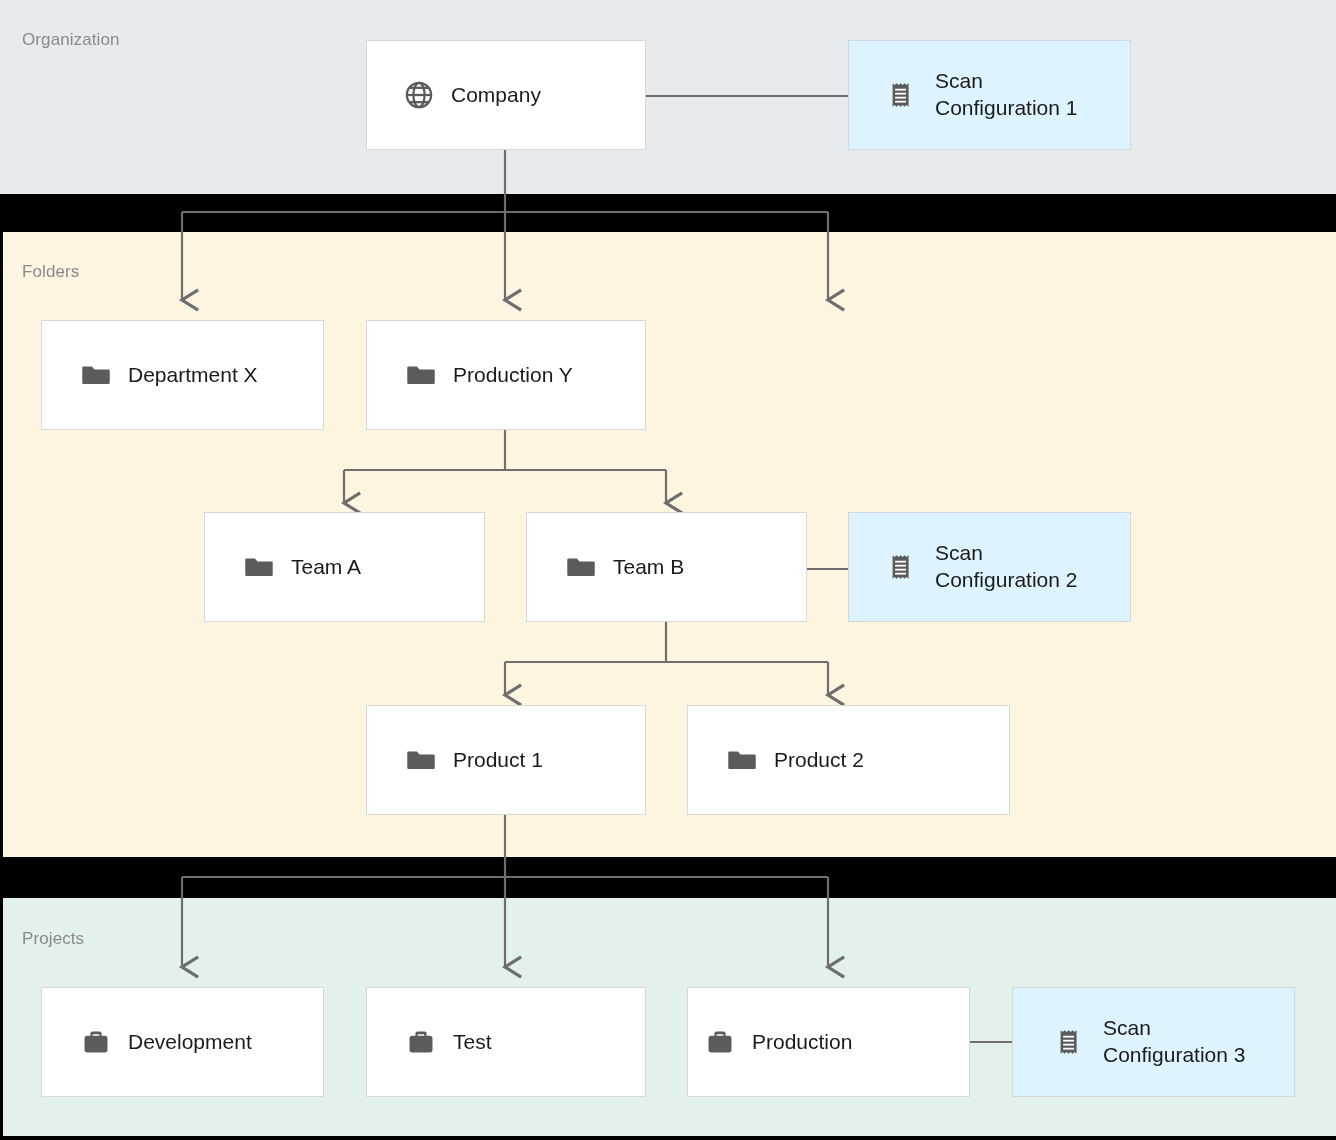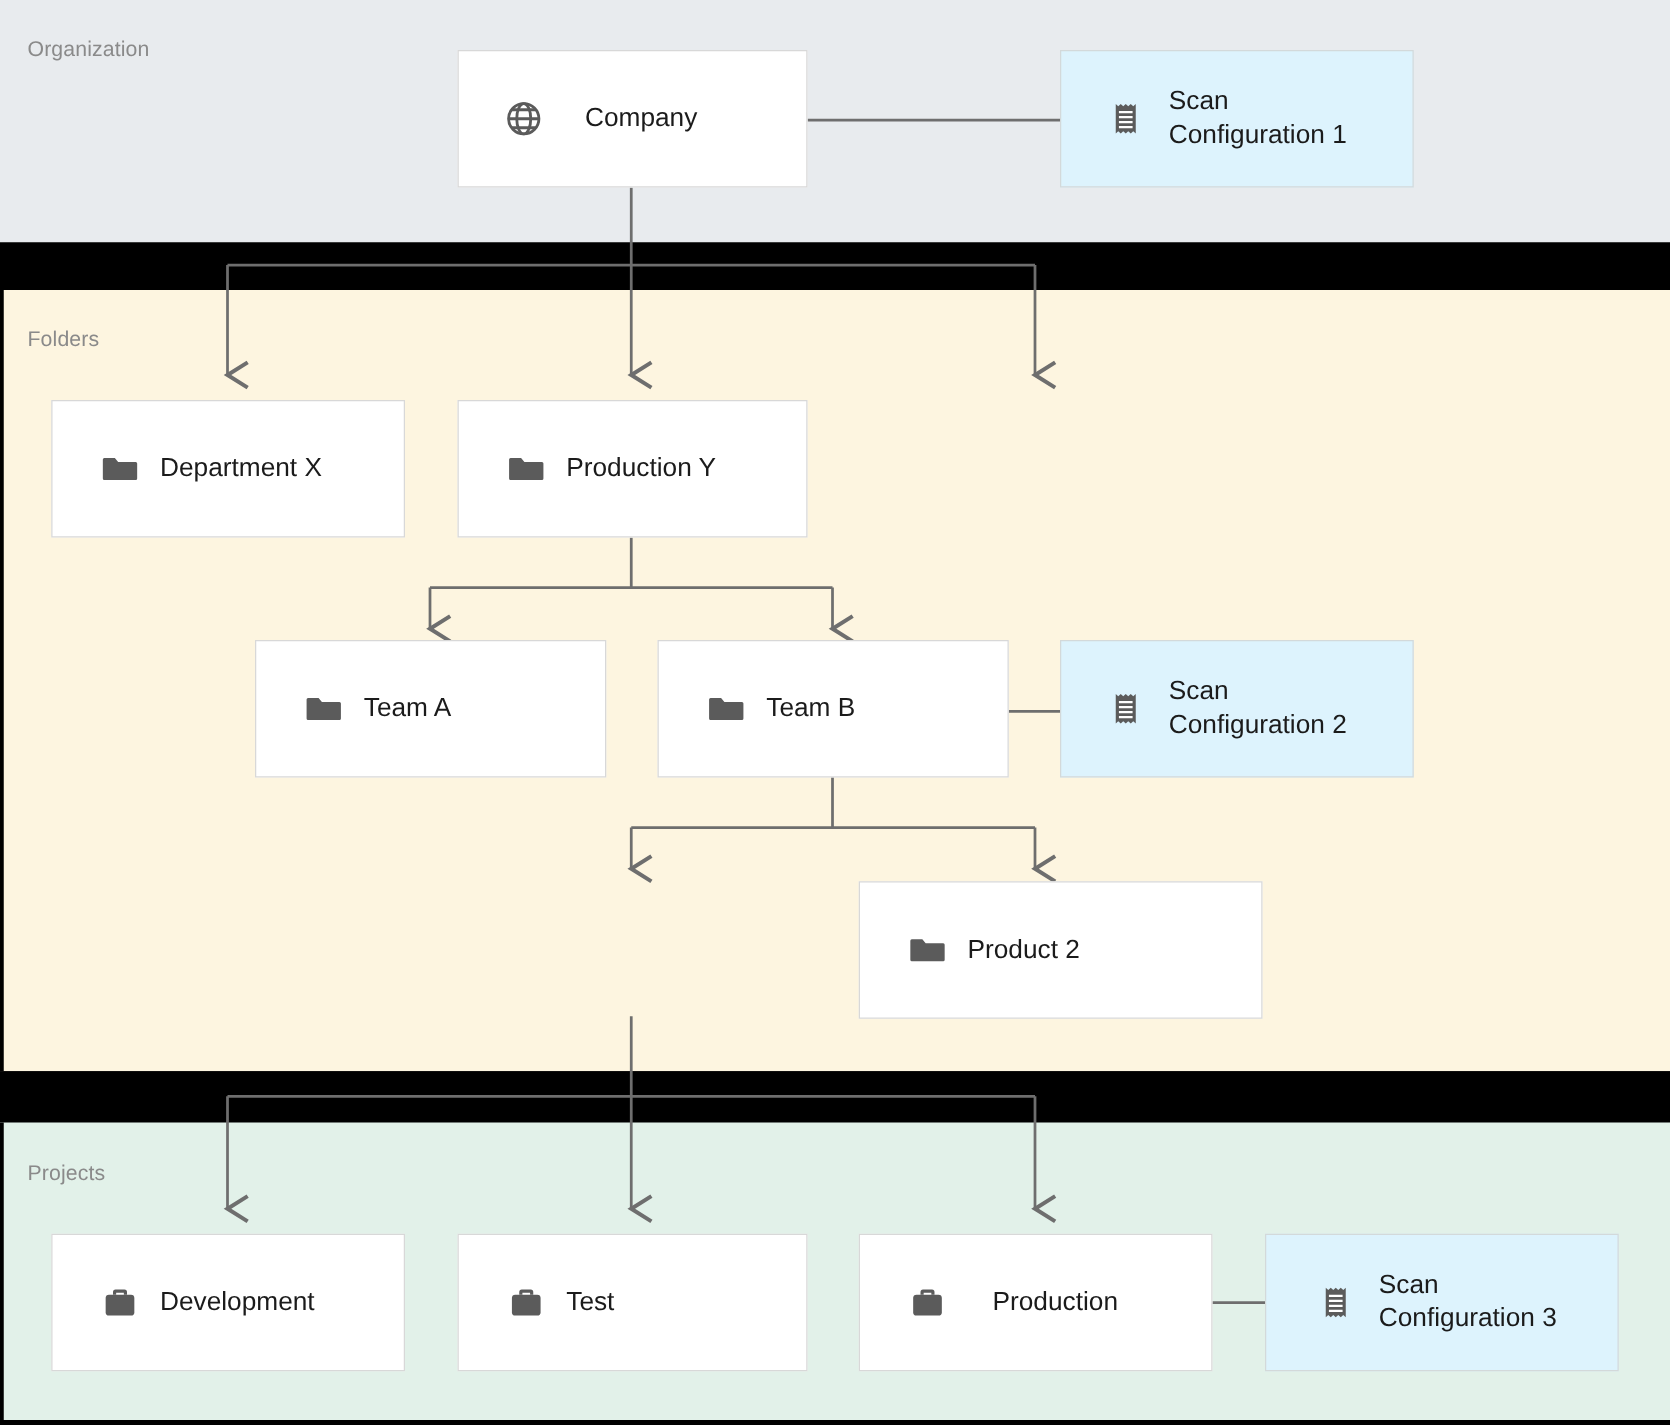--- a/index.html
+++ b/index.html
@@ -67,31 +67,31 @@
     margin-right: 16px;
   }
   .node .lbl {
     font-size: 21px;
     line-height: 1.30;
     color: #1b1b1b;
     white-space: pre-line;
   }
   .node.scan .lbl { line-height: 1.28; }
 
-  .pad-company   { padding-left: 36px; gap: 17px; }
+  .pad-company   { padding-left: 36px; }
   .pad-deptx     { padding-left: 38px; }
   .pad-depty     { padding-left: 38px; }
   .pad-shared    { padding-left: 38px; }
   .pad-teama     { padding-left: 38px; align-items: center; }
   .pad-teamb     { padding-left: 38px; }
   .pad-prod1     { padding-left: 38px; }
   .pad-prod2     { padding-left: 38px; }
   .pad-dev       { padding-left: 38px; }
   .pad-test      { padding-left: 38px; }
-  .pad-production{ padding-left: 38px; gap: 20px; }
+  .pad-production{ padding-left: 16px; }
   .pad-scan1     { padding-left: 38px; }
   .pad-scan2     { padding-left: 38px; }
   .pad-scan3     { padding-left: 42px; }
 </style>
 </head>
 <body>
 
 <div id="canvas">
 
   <div class="band band-org"></div>
@@ -226,20 +226,29 @@
           <line x1="6.1" y1="11.0" x2="14.3" y2="11.0"></line>
           <line x1="6.1" y1="14.0" x2="14.3" y2="14.0"></line>
           <line x1="6.1" y1="17.0" x2="14.3" y2="17.0"></line>
         </g>
       </svg>
     </span>
     <span class="lbl">Scan
 Configuration 2</span>
   </div>
 
+  <div class="node pad-prod1" style="left:366px; top:705px; width:280px; height:110px;">
+    <span class="ico">
+      <svg width="32" height="32" viewBox="0 0 24 24">
+        <path d="M2.6 5.6 h6.3 l2.0 2.3 h10.5 a0.9 0.9 0 0 1 0.9 0.9 v9.0 a0.9 0.9 0 0 1 -0.9 0.9
+                 h-18.8 a0.9 0.9 0 0 1 -0.9 -0.9 v-11.3 a0.9 0.9 0 0 1 0.9 -0.9 z" fill="#5b5b5b"></path>
+      </svg>
+    </span>
+    <span class="lbl">Product 1</span>
+  </div>
 
   <div class="node pad-prod2" style="left:687px; top:705px; width:323px; height:110px;">
     <span class="ico">
       <svg width="32" height="32" viewBox="0 0 24 24">
         <path d="M2.6 5.6 h6.3 l2.0 2.3 h10.5 a0.9 0.9 0 0 1 0.9 0.9 v9.0 a0.9 0.9 0 0 1 -0.9 0.9
                  h-18.8 a0.9 0.9 0 0 1 -0.9 -0.9 v-11.3 a0.9 0.9 0 0 1 0.9 -0.9 z" fill="#5b5b5b"></path>
       </svg>
     </span>
     <span class="lbl">Product 2</span>
   </div>

